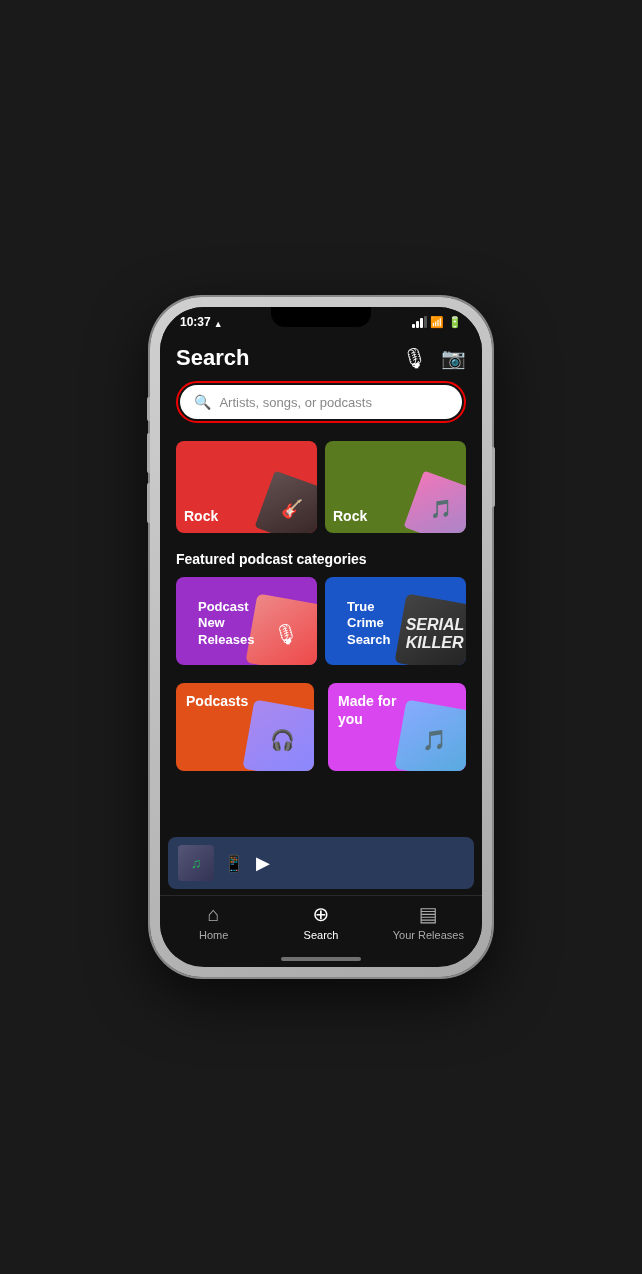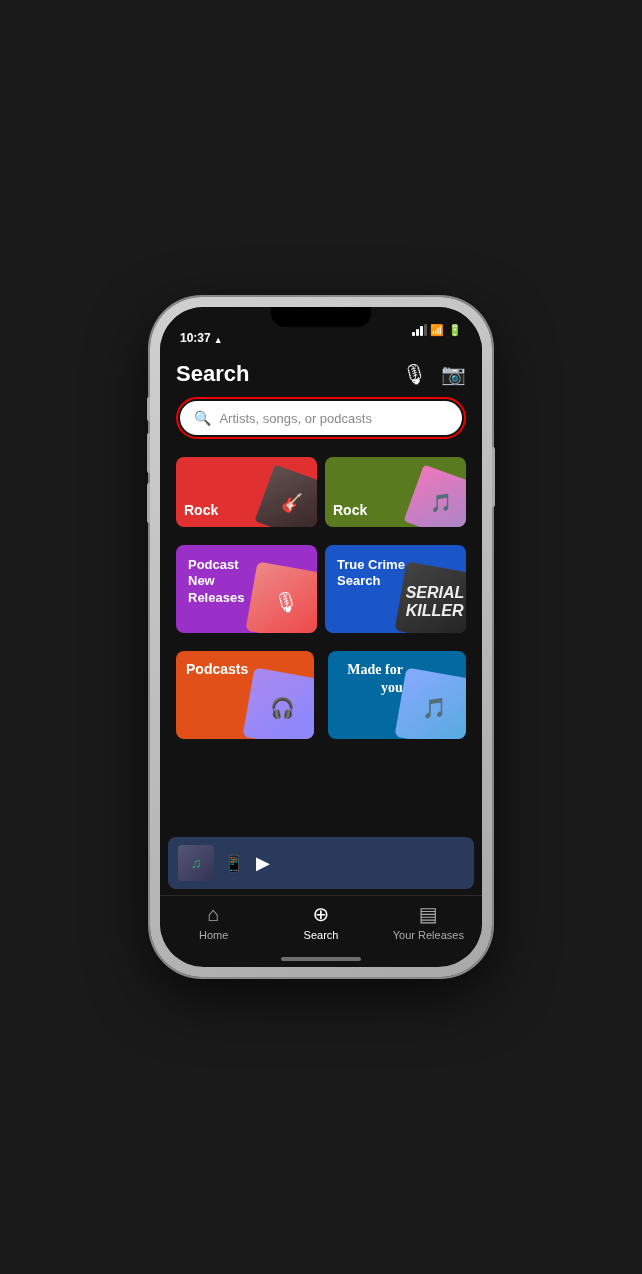--- a/index.html
+++ b/index.html
@@ -147,21 +147,21 @@
 
     
     .genre-grid {
       display: grid;
       grid-template-columns: 1fr 1fr;
       gap: 8px;
       margin-bottom: 18px;
     }
     .genre-card {
       border-radius: 8px;
-      height: 70px;
+      height: 92px;
       position: relative;
       overflow: hidden;
       display: flex;
       align-items: flex-end;
       padding: 8px;
     }
     .genre-card-label {
       color: white;
       font-size: 14px;
       font-weight: 800;
@@ -190,21 +190,21 @@
       gap: 8px;
       margin-bottom: 18px;
     }
     .podcast-card {
       border-radius: 8px;
       height: 88px;
       position: relative;
       overflow: hidden;
       display: flex;
       align-items: flex-start;
-      padding: 12px;
+      padding: 22px;
     }
     .podcast-card-label {
       color: white;
       font-size: 13px;
       font-weight: 800;
       z-index: 2;
       line-height: 1.25;
       max-width: 60%;
     }
     .podcast-card-deco {
@@ -220,21 +220,20 @@
     .podcast-new-deco { background: linear-gradient(135deg, #e88, #e44); }
     .true-crime-card { background: #1a56c8; }
     .true-crime-deco { background: linear-gradient(135deg, #444, #222); }
 
     
     .browse-grid {
       display: grid;
       grid-template-columns: 1fr 1fr;
       gap: 14px;
       margin-bottom: 10px;
-      text-align: right;
     }
     .browse-card {
       border-radius: 8px;
       height: 88px;
       position: relative;
       overflow: hidden;
       display: flex;
       align-items: flex-start;
       padding: 10px;
     }
@@ -250,21 +249,21 @@
       position: absolute;
       right: -4px;
       bottom: -4px;
       width: 70px;
       height: 70px;
       border-radius: 6px;
       transform: rotate(10deg);
     }
     .podcasts-browse-card { background: #e05018; }
     .podcasts-browse-deco { background: linear-gradient(135deg, #a8e, #88f); }
-    .made-for-you-card { background: #0369a1; font-family: Liberation Serif, serif; }
+    .made-for-you-card { background: #d946ef; }
     .made-for-you-deco { background: linear-gradient(135deg, #8af, #5ad); }
 
     
     .now-playing-bar {
       background: #2a3a5a;
       margin: 0 0 6px;
       border-radius: 8px;
       display: flex;
       align-items: center;
       padding: 8px 10px;
@@ -399,21 +398,21 @@
 
   <div class="side-btn-left"></div>
   <div class="side-btn-left2"></div>
   <div class="side-btn-left3"></div>
   <div class="side-btn-right"></div>
 
   <div class="phone-inner">
     <div class="notch"></div>
 
     <div class="status-bar">
-      <div style="display:flex;align-items:flex-end;gap:3px;margin-top:16px;">
+      <div style="display:flex;align-items:flex-end;gap:3px;">
         <span class="status-time">10:37</span>
         <span style="color:white;font-size:9px;">▲</span>
       </div>
       <div class="status-icons">
         <div class="signal-bars">
           <div class="signal-bar" style="height:4px;"></div>
           <div class="signal-bar" style="height:7px;"></div>
           <div class="signal-bar" style="height:10px;"></div>
           <div class="signal-bar" style="height:12px;background:#555;"></div>
         </div>
@@ -447,20 +446,21 @@
           </div>
         </div>
         <div class="genre-card indie-card">
           <span class="genre-card-label">Rock</span>
           <div class="genre-card-deco indie-deco">
             <div style="width:100%;height:100%;display:flex;align-items:center;justify-content:center;color:#eee;font-size:18px;transform:rotate(-20deg);">🎵</div>
           </div>
         </div>
       </div>
 
+      <div class="section-label">Featured podcast categories</div>
       <div class="podcast-grid">
         <div class="podcast-card podcast-new-card">
           <span class="podcast-card-label">Podcast New Releases</span>
           <div class="podcast-card-deco podcast-new-deco">
             <div style="width:100%;height:100%;display:flex;align-items:center;justify-content:center;color:#fff;font-size:20px;transform:rotate(-10deg);">🎙</div>
           </div>
         </div>
         <div class="podcast-card true-crime-card">
           <span class="podcast-card-label">True Crime Search</span>
           <div class="podcast-card-deco true-crime-deco">

